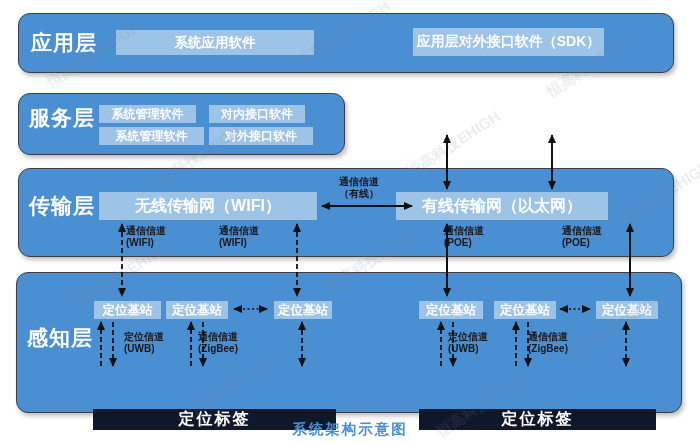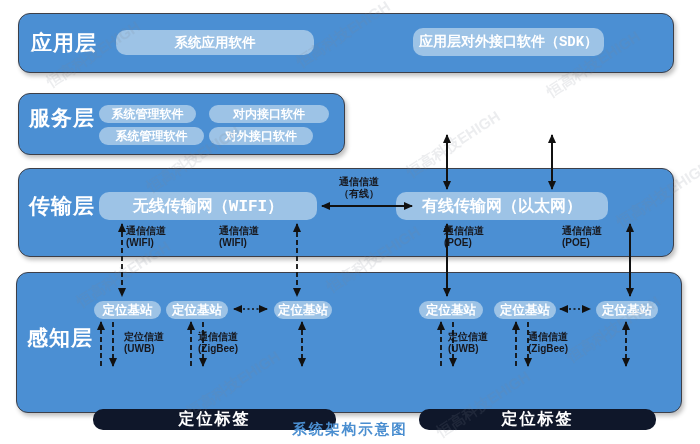--- a/index.html
+++ b/index.html
@@ -3,22 +3,22 @@
 <meta charset="utf-8">
 <style>
   html,body{margin:0;padding:0;background:#fff;}
   .canvas{position:relative;width:700px;height:444px;background:#ffffff;overflow:hidden;
           font-family:"Liberation Sans","DejaVu Sans",sans-serif;}
   .band{position:absolute;background:#4b8fd3;border:1.5px solid #3d3f48;border-radius:12px;
         box-shadow:2px 3px 4px rgba(0,0,0,0.25);}
   .layer-label{position:absolute;color:#ffffff;font-weight:bold;font-size:21px;
                letter-spacing:1px;display:flex;align-items:center;}
   .ibox{position:absolute;background:#9dc3e6;color:#ffffff;font-weight:bold;
-        display:flex;align-items:center;justify-content:center;border-radius:10px;
-        white-space:nowrap;font-family:Liberation Mono, monospace;}
+        display:flex;align-items:center;justify-content:center;border-radius:0;
+        white-space:nowrap;}
   .tagbox{background:#0f172a;margin-top:40px;}
   .chn{position:absolute;color:#17171c;font-size:10px;line-height:11.5px;
        text-align:left;font-weight:600;}
   .caption{position:absolute;left:0;right:0;top:420px;text-align:center;
            color:#4a8ed0;font-weight:bold;font-size:14.5px;letter-spacing:2px;}
   .wm{position:absolute;color:rgba(125,135,148,0.15);font-size:15px;font-weight:bold;
       transform:rotate(-33deg);white-space:nowrap;pointer-events:none;z-index:5;}
   svg.arrows{position:absolute;left:0;top:0;z-index:6;pointer-events:none;}
   .solid{stroke:#111;stroke-width:2;}
   .dashedl{stroke:#111;stroke-width:1.8;stroke-dasharray:5 3;}
@@ -44,21 +44,21 @@
   <div class="band" style="left:18px;top:13px;width:654px;height:58px;">
     <div class="layer-label" style="left:12px;top:0;height:58px;">应用层</div>
     <div class="ibox" style="left:97px;top:16px;width:198px;height:25px;font-size:13.5px;">系统应用软件</div>
     <div class="ibox" style="left:394px;top:14px;width:191px;height:28px;font-size:14px;">应用层对外接口软件（SDK）</div>
   </div>
 
   <div class="band" style="left:18px;top:93px;width:325px;height:60px;">
     <div class="layer-label" style="left:10px;top:0;height:48px;">服务层</div>
     <div class="ibox" style="left:80px;top:11px;width:97px;height:18px;font-size:12px;">系统管理软件</div>
     <div class="ibox" style="left:80px;top:33px;width:105px;height:18px;font-size:12px;">系统管理软件</div>
-    <div class="ibox" style="left:190px;top:11px;width:120px;height:18px;font-size:12px;">对内接口软件</div>
+    <div class="ibox" style="left:190px;top:11px;width:96px;height:18px;font-size:12px;">对内接口软件</div>
     <div class="ibox" style="left:190px;top:33px;width:104px;height:18px;font-size:12px;">对外接口软件</div>
   </div>
 
 
   <div class="band" style="left:18px;top:168px;width:654px;height:87px;">
     <div class="layer-label" style="left:10px;top:23px;height:28px;">传输层</div>
     <div class="ibox" style="left:80px;top:23px;width:218px;height:28px;font-size:16px;">无线传输网（WIFI）</div>
     <div class="ibox" style="left:377px;top:23px;width:212px;height:28px;font-size:16px;">有线传输网（以太网）</div>
     <div class="chn" style="left:320px;top:7px;width:80px;">
       <div>通信信道</div>

